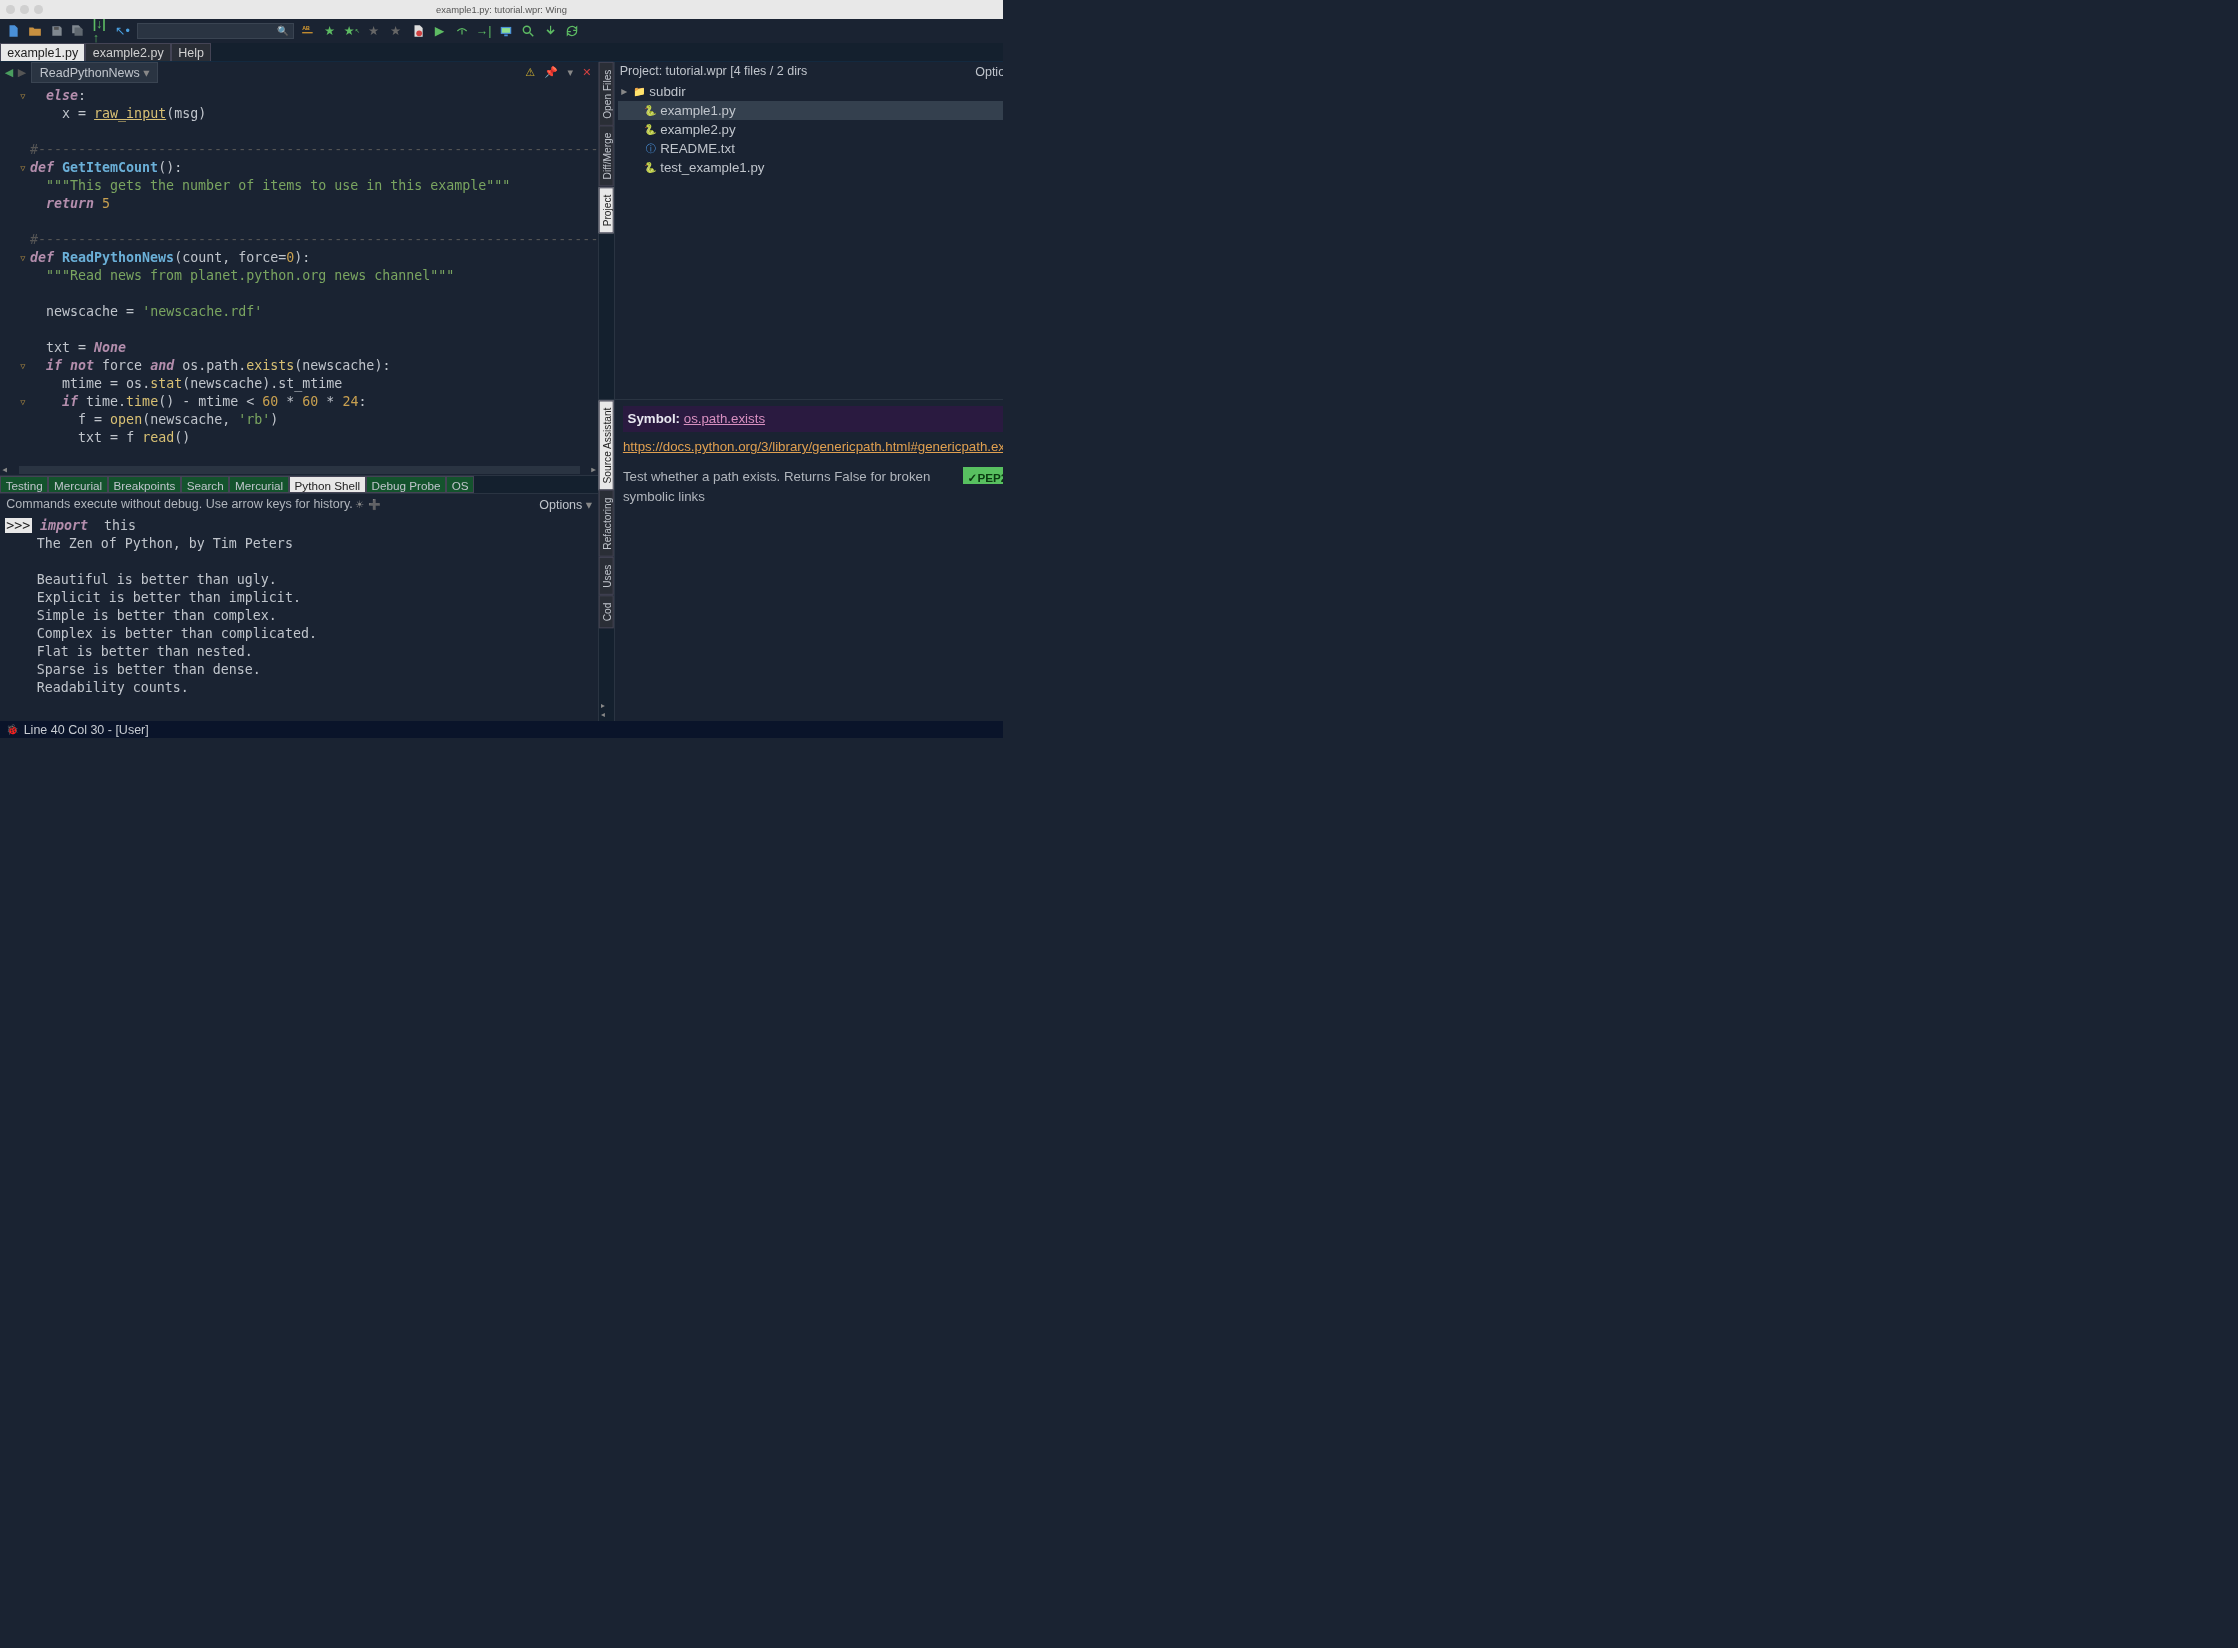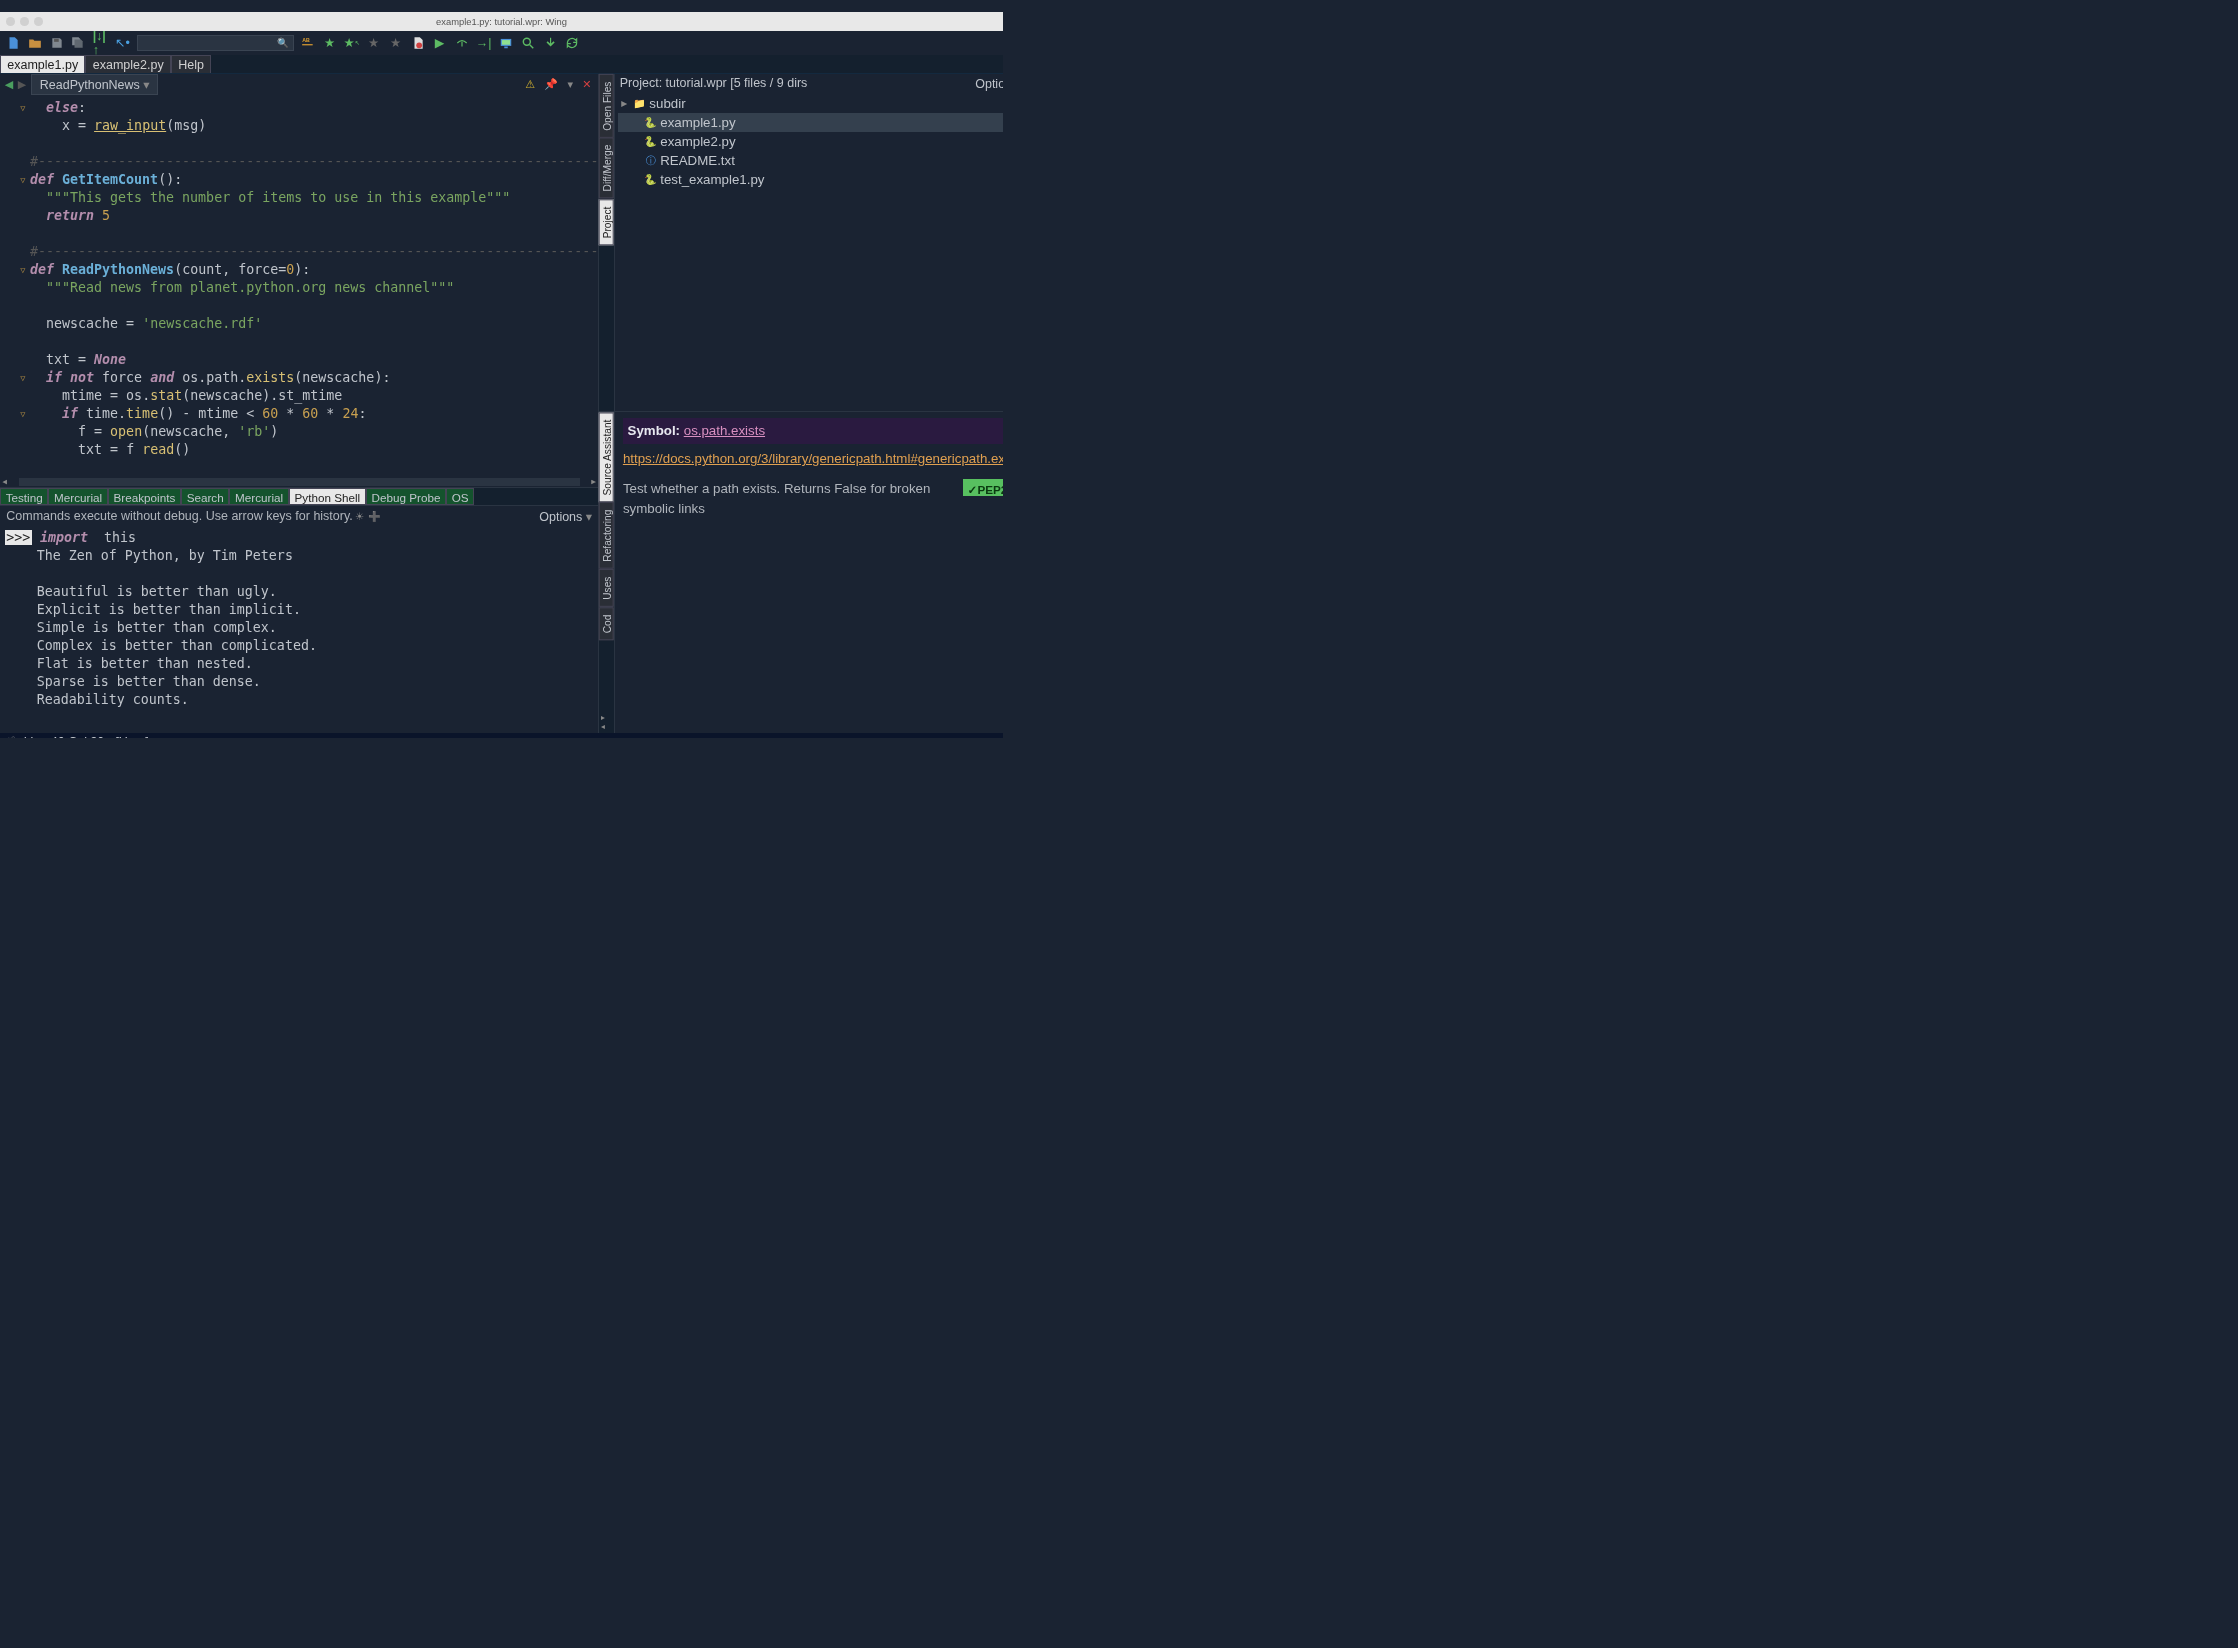--- a/index.html
+++ b/index.html
@@ -5,21 +5,21 @@
 * { margin:0; padding:0; box-sizing:border-box; }
 body {
   font-family: -apple-system, "Helvetica Neue", Arial, sans-serif;
   background:#1a2332;
   color:#c0c5cc;
   width:1003px; height:738px;
   overflow:hidden;
   font-size:11px;
 }
 
-.titlebar { height:19px; background:#e8e8e8; display:flex; align-items:center; position:relative;margin-top:12px; }
+.titlebar { height:19px; background:#e8e8e8; display:flex; align-items:center; position:relative; }
 .traffic { display:flex; gap:5.5px; padding-left:6.3px; }
 .traffic span { width:8.6px; height:8.6px; border-radius:50%; background:#d0d0d0; display:inline-block; }
 .titlebar .title { position:absolute; left:0; right:0; text-align:center; color:#555; font-size:9.4px; }
 
 .toolbar { height:23.5px; background:#1a2332; display:flex; align-items:center; padding:0 4.7px; gap:6.3px; }
 .ticon { width:15.7px; height:15.7px; display:flex; align-items:center; justify-content:center; font-size:12.5px; cursor:pointer; }
 .ticon svg { width:14px; height:14px; }
 .searchbox { width:157px; height:15.7px; background:#2a3442; border:0.8px solid #3a4452; display:flex; align-items:center; }
 .searchbox input { flex:1; background:transparent; border:none; color:#c0c5cc; font-size:9.4px; padding:0 3.1px; outline:none; }
 .searchbox .mag { color:#888; font-size:9.4px; padding:0 3.1px; }
@@ -285,21 +285,21 @@
 
   <div class="right-col">
     <div class="right-top">
       <div class="vtabs" id="vtt">
           <div class="vtab">Open Files</div>
           <div class="vtab">Diff/Merge</div>
           <div class="vtab active">Project</div>
         </div>
       <div class="panel">
         <div class="panel-head">
-          <span>Project: tutorial.wpr [5 files / 9 dirs</span>
+          <span>Project: tutorial.wpr [4 files / 2 dirs</span>
           <div class="spacer"></div>
           <span><span>Options</span> <span style="color:#888">▾</span></span>
         </div>
         <div class="panel-body" id="ptree">
             <div class="tree-row">
               <span class="exp">▶</span>
               <span class="ficon folder-icon">📁</span>
               <span class="label">subdir</span>
             </div>
             <div class="tree-row sel tree-indent">

